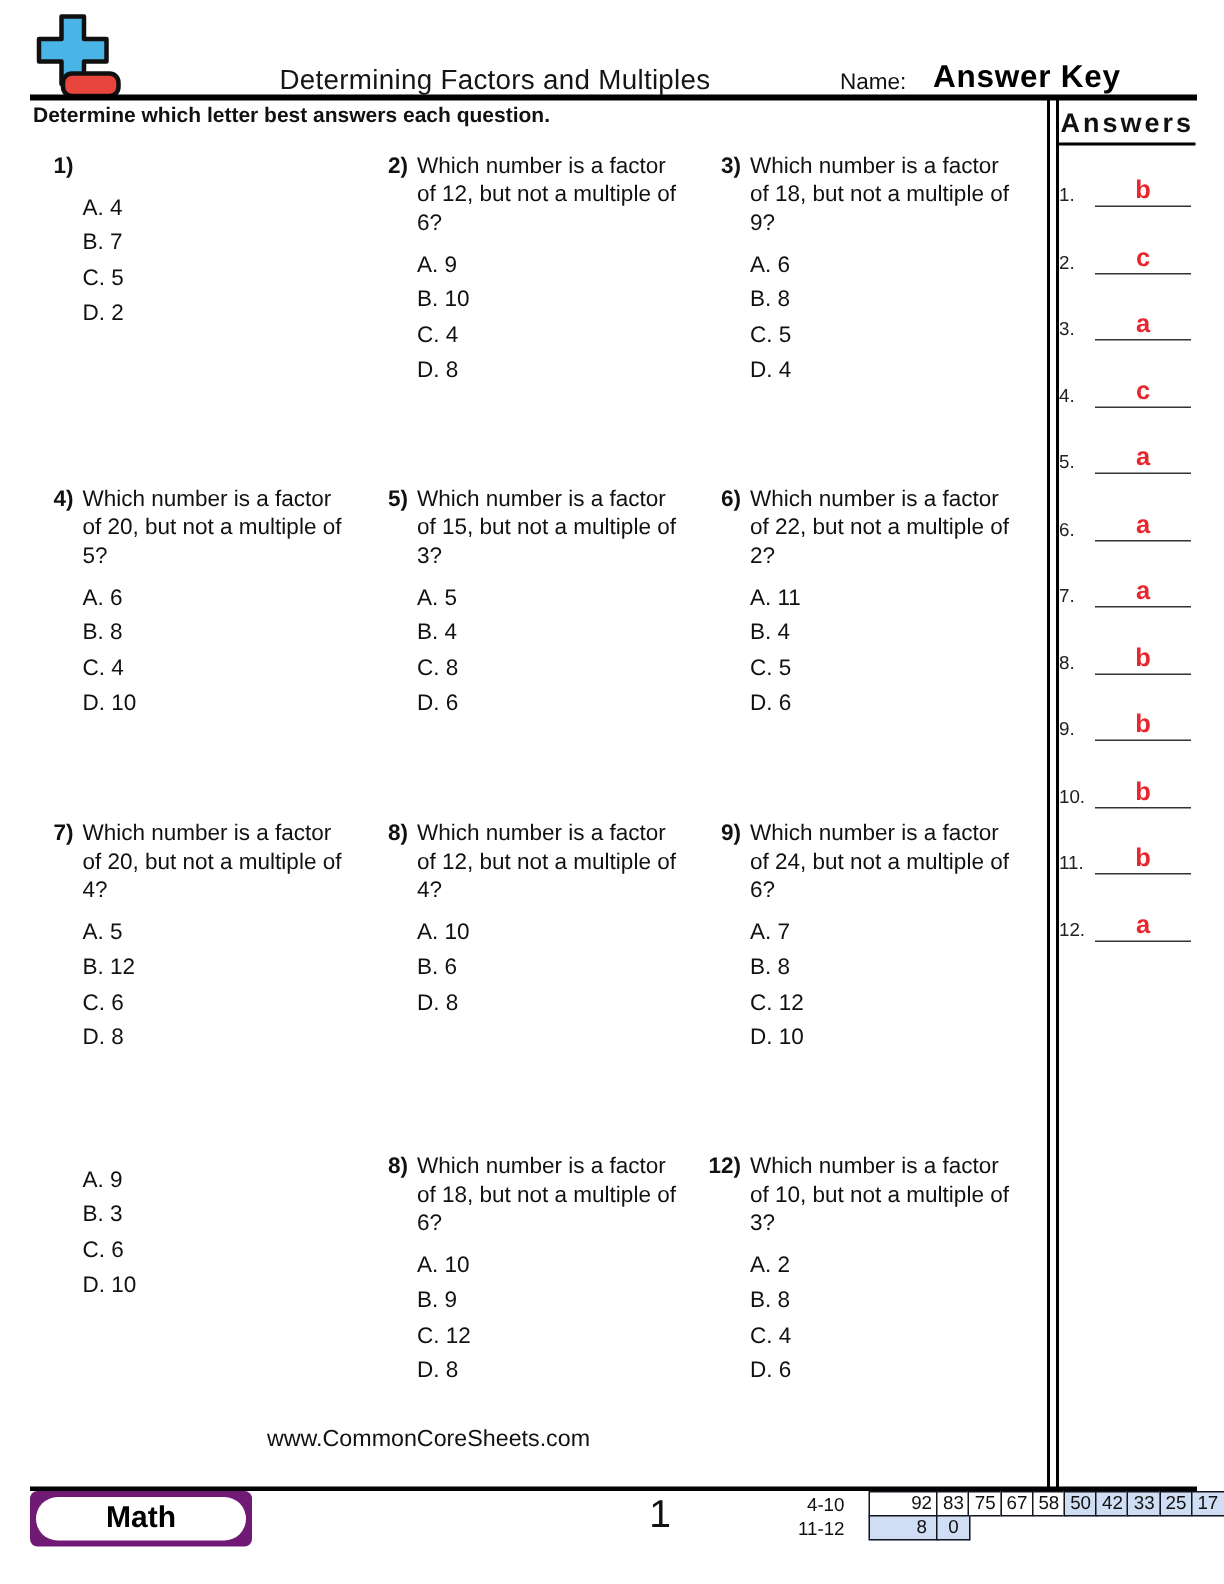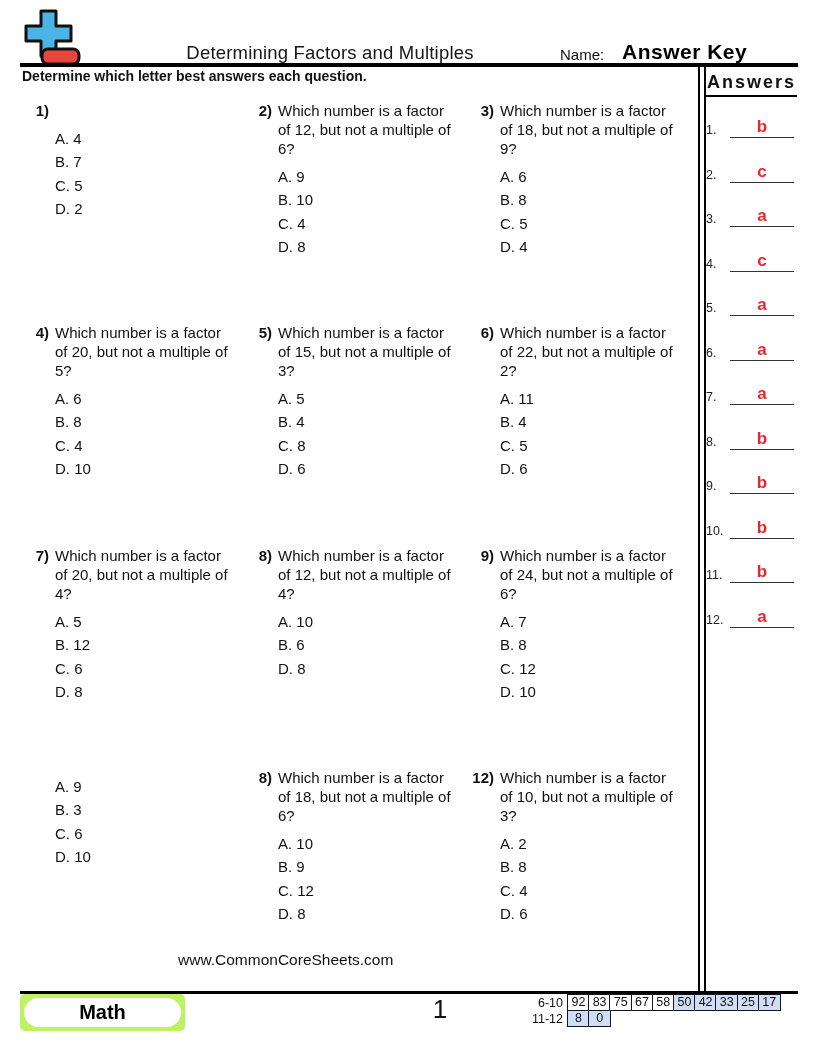--- a/index.html
+++ b/index.html
@@ -41,39 +41,39 @@
   
   .question { position:absolute; width:222px; }
   .q-row { display:flex; }
   .q-num { width:26px; flex-shrink:0; text-align:right; font-weight:bold; font-size:15px; line-height:19px; padding-right:6px; }
   .q-text { width:182px; font-size:15px; line-height:19px; }
   .choices { margin-left:32px; margin-top:7px; }
   .choice { font-size:15px; line-height:23.4px; }
 
   
   .footer-rule { position:absolute; left:20px; top:991px; width:778px; height:3px; background:#000; }
-  .math-badge { position:absolute; left:20px; top:994px; width:148px; height:37px; background:#bef264; border-radius:5px;padding-left:17px; }
+  .math-badge { position:absolute; left:20px; top:994px; width:148px; height:37px; background:#701a75; border-radius:5px; }
   .math-badge-inner {
     position:absolute; left:4px; right:4px; top:4px; bottom:4px;
     background:#fff; border-radius:15px;
     display:flex; align-items:center; justify-content:center;
     font-size:20px; font-weight:bold; color:#000;
   }
   .website { position:absolute; left:178px; top:951px; font-size:15.5px; }
   .page-num { position:absolute; left:400px; top:994px; width:80px; text-align:center; font-size:26px; }
 
   .score-table { position:absolute; left:527px; top:994px; font-size:12.5px; }
   .score-row { display:flex; }
   .score-row.second { margin-top:-1.6px; }
   .score-label { width:36px; text-align:right; padding-right:4px; line-height:18px; flex-shrink:0; }
   .score-cell {
     width:20.8px; height:15px; border:1.6px solid #15151f;
     margin-left:-1.6px; text-align:center; line-height:15.5px; background:#fff;
   }
-  .score-cell.first { margin-left:0; }
+  .score-cell.first { margin-left:12px;padding-left:24px; }
 </style>
 </head>
 <body>
 
 <div class="page">
 
   <div class="logo">
     <svg width="64" height="62" viewBox="0 0 64 62">
       <path d="M21,3 h15 v15 h15 v15 h-15 v15 h-15 v-15 h-15 v-15 h15 z" fill="#4ab4e6" stroke="#101010" stroke-width="3" stroke-linejoin="round"></path>
       <rect x="22" y="41" width="37" height="15" rx="6" fill="#e8453c" stroke="#101010" stroke-width="3"></rect>
@@ -281,21 +281,21 @@
 
   <div class="footer-rule"></div>
   <div class="math-badge">
     <div class="math-badge-inner">Math</div>
   </div>
   <div class="website">www.CommonCoreSheets.com</div>
   <div class="page-num">1</div>
 
   <div class="score-table">
     <div class="score-row">
-      <span class="score-label">6-10</span>
+      <span class="score-label">4-10</span>
       <span class="score-cell first">92</span>
       <span class="score-cell">83</span>
       <span class="score-cell">75</span>
       <span class="score-cell">67</span>
       <span class="score-cell">58</span>
       <span class="score-cell" style="background:#cfdef5">50</span>
       <span class="score-cell" style="background:#cfdef5">42</span>
       <span class="score-cell" style="background:#cfdef5">33</span>
       <span class="score-cell" style="background:#cfdef5">25</span>
       <span class="score-cell" style="background:#cfdef5">17</span>

